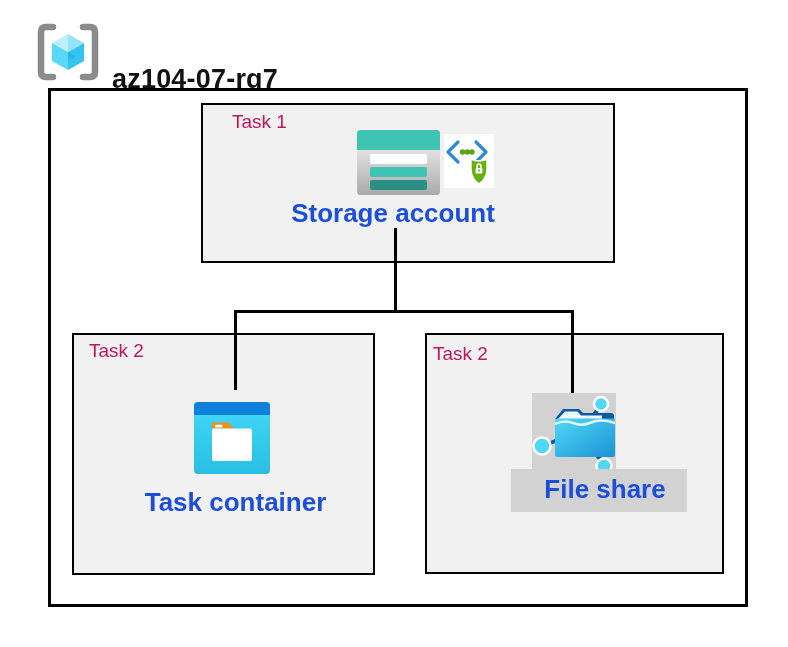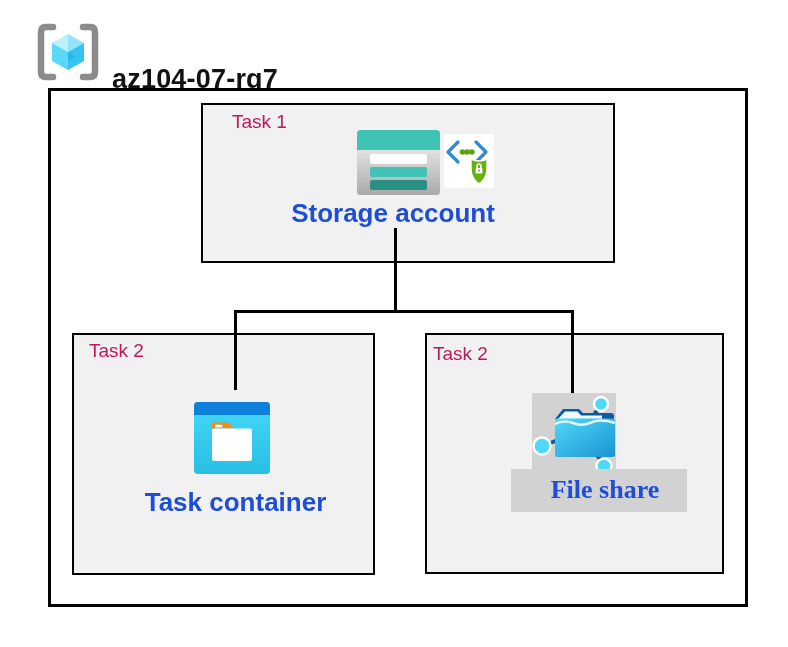--- a/index.html
+++ b/index.html
@@ -47,21 +47,21 @@
   .storage-icon { left:154px; top:25px; width:83px; height:65px; }
   .sas-icon { left:241px; top:29px; width:50px; height:54px; }
 
   
   .blob-icon { left:120px; top:67px; width:76px; height:72px; }
 
   
   .fs-icon-plate { left:105px; top:58px; width:84px; height:76px; background:#d2d2d2; }
   .fs-label-plate { left:84px; top:134px; width:176px; height:43px; background:#d2d2d2; }
   .fs-svg { left:0; top:0; width:84px; height:84px; overflow:visible; }
-  .fs-label { left:0; top:0; width:188px; height:43px; line-height:41px;font-family:Liberation Serif, serif; }
+  .fs-label { left:0; top:0; width:188px; height:43px; line-height:41px; }
 
   
   .connector { background:#000; }
   .conn-stem  { left:394px; top:228px; width:3px;  height:85px; }
   .conn-hbar  { left:234px; top:310px; width:340px; height:3px; }
   .conn-left  { left:234px; top:310px; width:3px;  height:80px; }
   .conn-right { left:571px; top:310px; width:3px;  height:83px; }
 </style>
 </head>
 <body>

